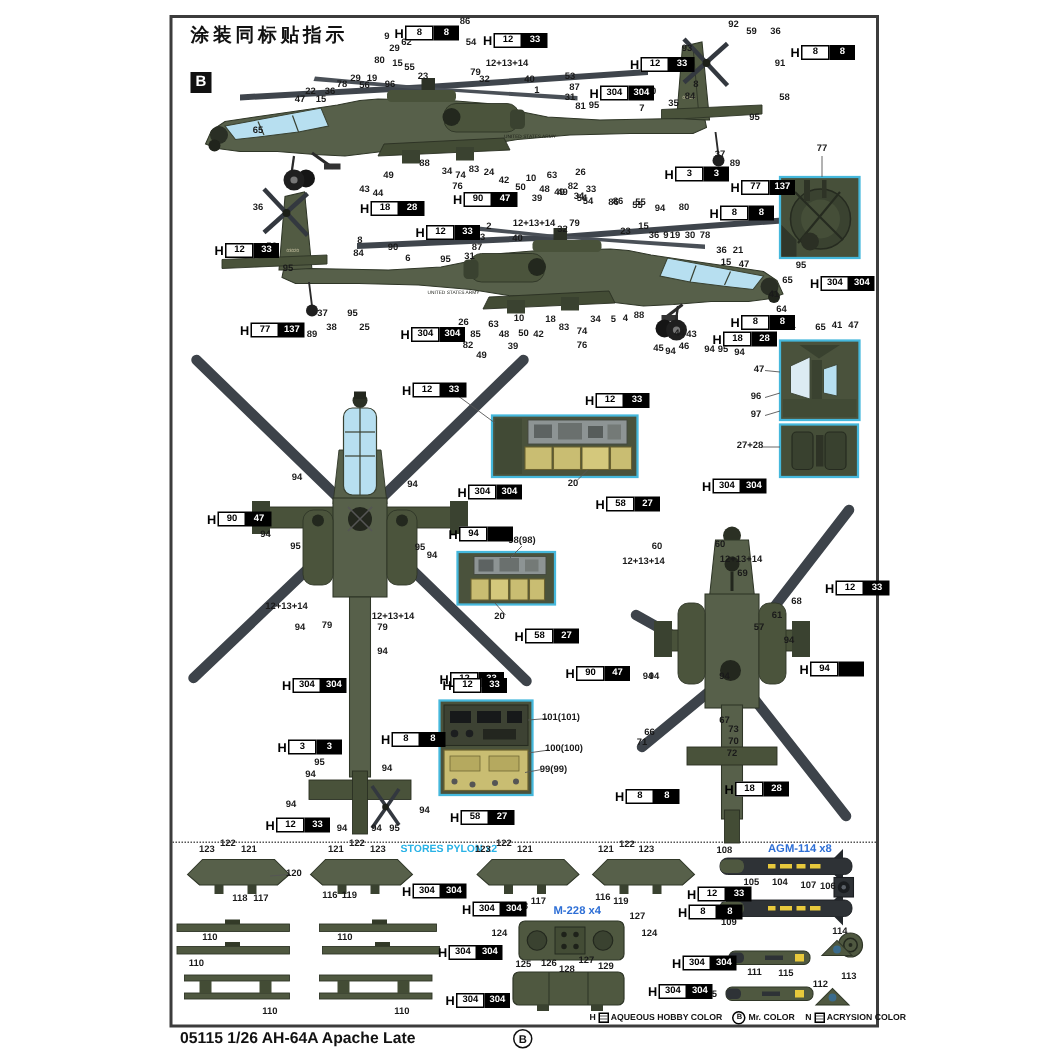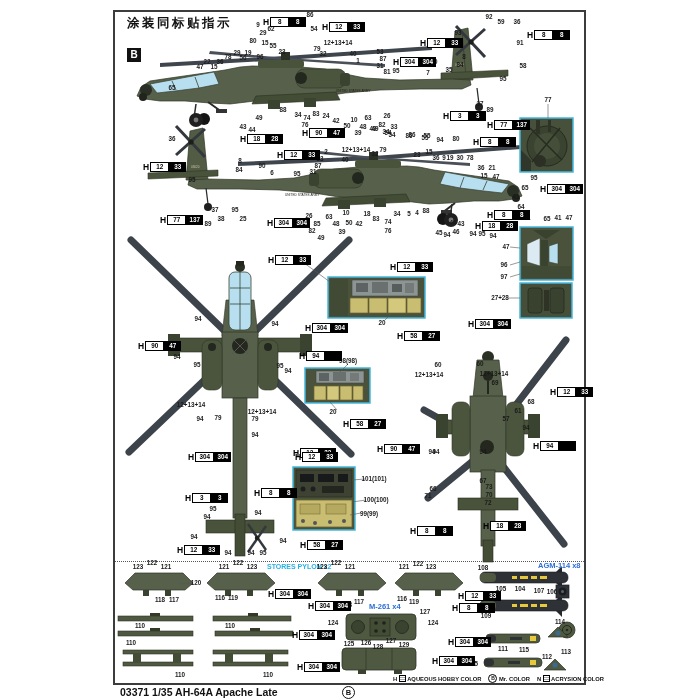--- a/index.html
+++ b/index.html
@@ -360,22 +360,22 @@
     </g>
   </svg>
 
   <div id="header">
     <div id="title-cn">涂装同标贴指示</div>
   </div>
   <div id="sheet-badge">B</div>
 
   <div id="titles">
       <span class="stitle" style="left: 267px; top: 563px; color: rgb(41, 178, 230); font-size: 7px;">STORES PYLON x2</span>
-      <span class="stitle" style="left: 369px; top: 603px; color: rgb(46, 111, 214); font-size: 7.5px;">M-261 x4</span>
-      <span class="stitle" style="left: 538px; top: 562px; color: rgb(46, 111, 214); font-size: 7.5px;">AGM-114 x8</span>
+      <span class="stitle" style="left: 369px; top: 603px; color: rgb(46, 111, 214); font-size: 7.5px;">M-228 x4</span>
+      <span class="stitle" style="left: 512px; top: 562px; color: rgb(46, 111, 214); font-size: 7.5px;">AGM-114 x8</span>
     </div>
   <div id="callouts">
       <span class="callout" style="left: 258px; top: 25px;">9</span>
       <span class="callout" style="left: 263px; top: 33px;">29</span>
       <span class="callout" style="left: 271px; top: 29px;">62</span>
       <span class="callout" style="left: 302px; top: 22px;">33</span>
       <span class="callout" style="left: 310px; top: 15px;">86</span>
       <span class="callout" style="left: 314px; top: 29px;">54</span>
       <span class="callout" style="left: 253px; top: 41px;">80</span>
       <span class="callout" style="left: 265px; top: 43px;">15</span>
@@ -844,15 +844,15 @@
       <span class="circB">B</span>
       <span>Mr. COLOR</span>
     </span>
     <span class="leg-item">
       <b>N</b>
         <span class="sw"></span>
       <span>ACRYSION COLOR</span>
     </span>
   </div>
 
-  <div id="footer-title">03371 1/35 AH-64A Apache Late</div>
+  <div id="footer-title">05115 1/26 AH-64A Apache Late</div>
   <div id="page-badge">B</div>
 </div>
 
 </body></html>

